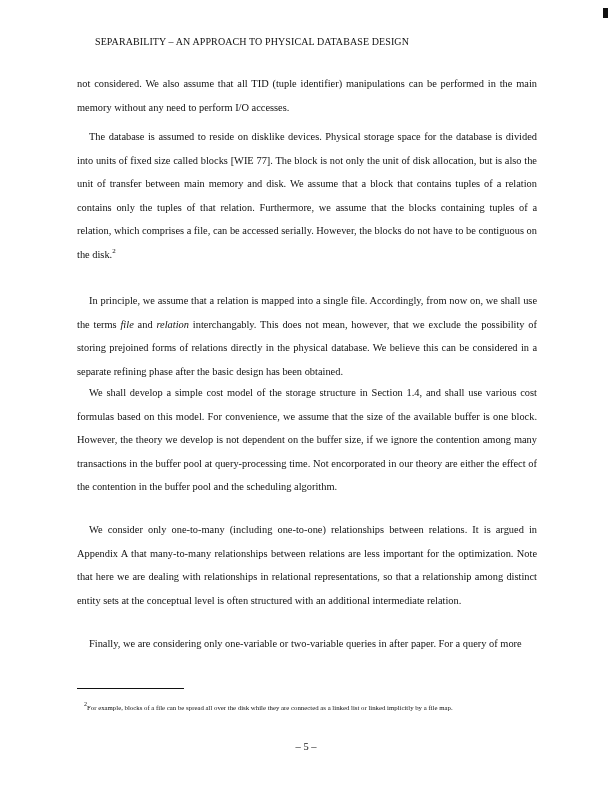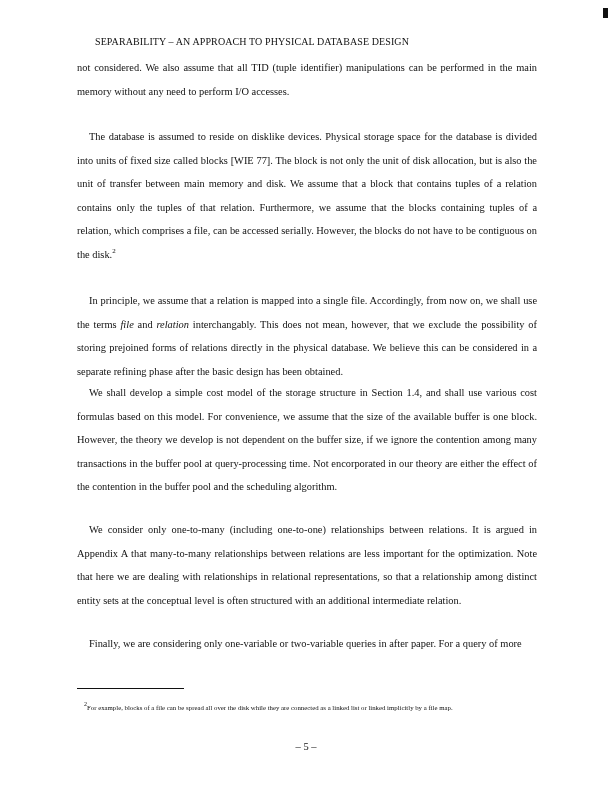--- a/index.html
+++ b/index.html
@@ -38,21 +38,21 @@
     text-align: center; font-size: 10.5px;
   }
 </style>
 </head>
 <body>
 
 <div class="corner-mark"></div>
 
 <div class="running-head">SEPARABILITY – AN APPROACH TO PHYSICAL DATABASE DESIGN</div>
 
-<p class="para" style="top:56px;">not considered.  We also assume that all TID (tuple identifier) manipulations can be performed in the main memory without any need to perform I/O accesses.</p>
+<p class="para" style="top:72px;">not considered.  We also assume that all TID (tuple identifier) manipulations can be performed in the main memory without any need to perform I/O accesses.</p>
 
 <p class="para indent" style="top:125px;"><span>The database is assumed to reside on disklike devices.  Physical storage space for the database is divided into units of fixed size called blocks [WIE 77].  The block is not only the unit of disk allocation, but is also the unit of transfer between main memory and disk.  We assume that a block that contains tuples of a relation contains only the tuples of that relation.  Furthermore, we assume that the blocks containing tuples of a relation, which comprises a file, can be accessed serially.  However, the blocks do not have to be contiguous on the disk.</span><sup>2</sup></p>
 
 <p class="para indent" style="top:289px;"><span>In principle, we assume that a relation is mapped into a single file.  Accordingly, from now on, we shall use the terms </span><em>file</em><span> and </span><em>relation</em><span> interchangably.  This does not mean, however, that we exclude the possibility of storing prejoined forms of relations directly in the physical database.  We believe this can be considered in a separate refining phase after the basic design has been obtained.</span></p>
 
 <p class="para indent" style="top:381px;">We shall develop a simple cost model of the storage structure in Section 1.4, and shall use various cost formulas based on this model.  For convenience, we assume that the size of the available buffer is one block. However, the theory we develop is not dependent on the buffer size, if we ignore the contention among many transactions in the buffer pool at query-processing time.  Not encorporated in our theory are either the effect of the contention in the buffer pool and the scheduling algorithm.</p>
 
 <p class="para indent" style="top:518px;">We consider only one-to-many (including one-to-one) relationships between relations.  It is argued in Appendix A that many-to-many relationships between relations are less important for the optimization.  Note that here we are dealing with relationships in relational representations, so that a relationship among distinct entity sets at the conceptual level is often structured with an additional intermediate relation.</p>
 
 <p class="para indent" style="top:632px;">Finally, we are considering only one-variable or two-variable queries in after paper.  For a query of more</p>

